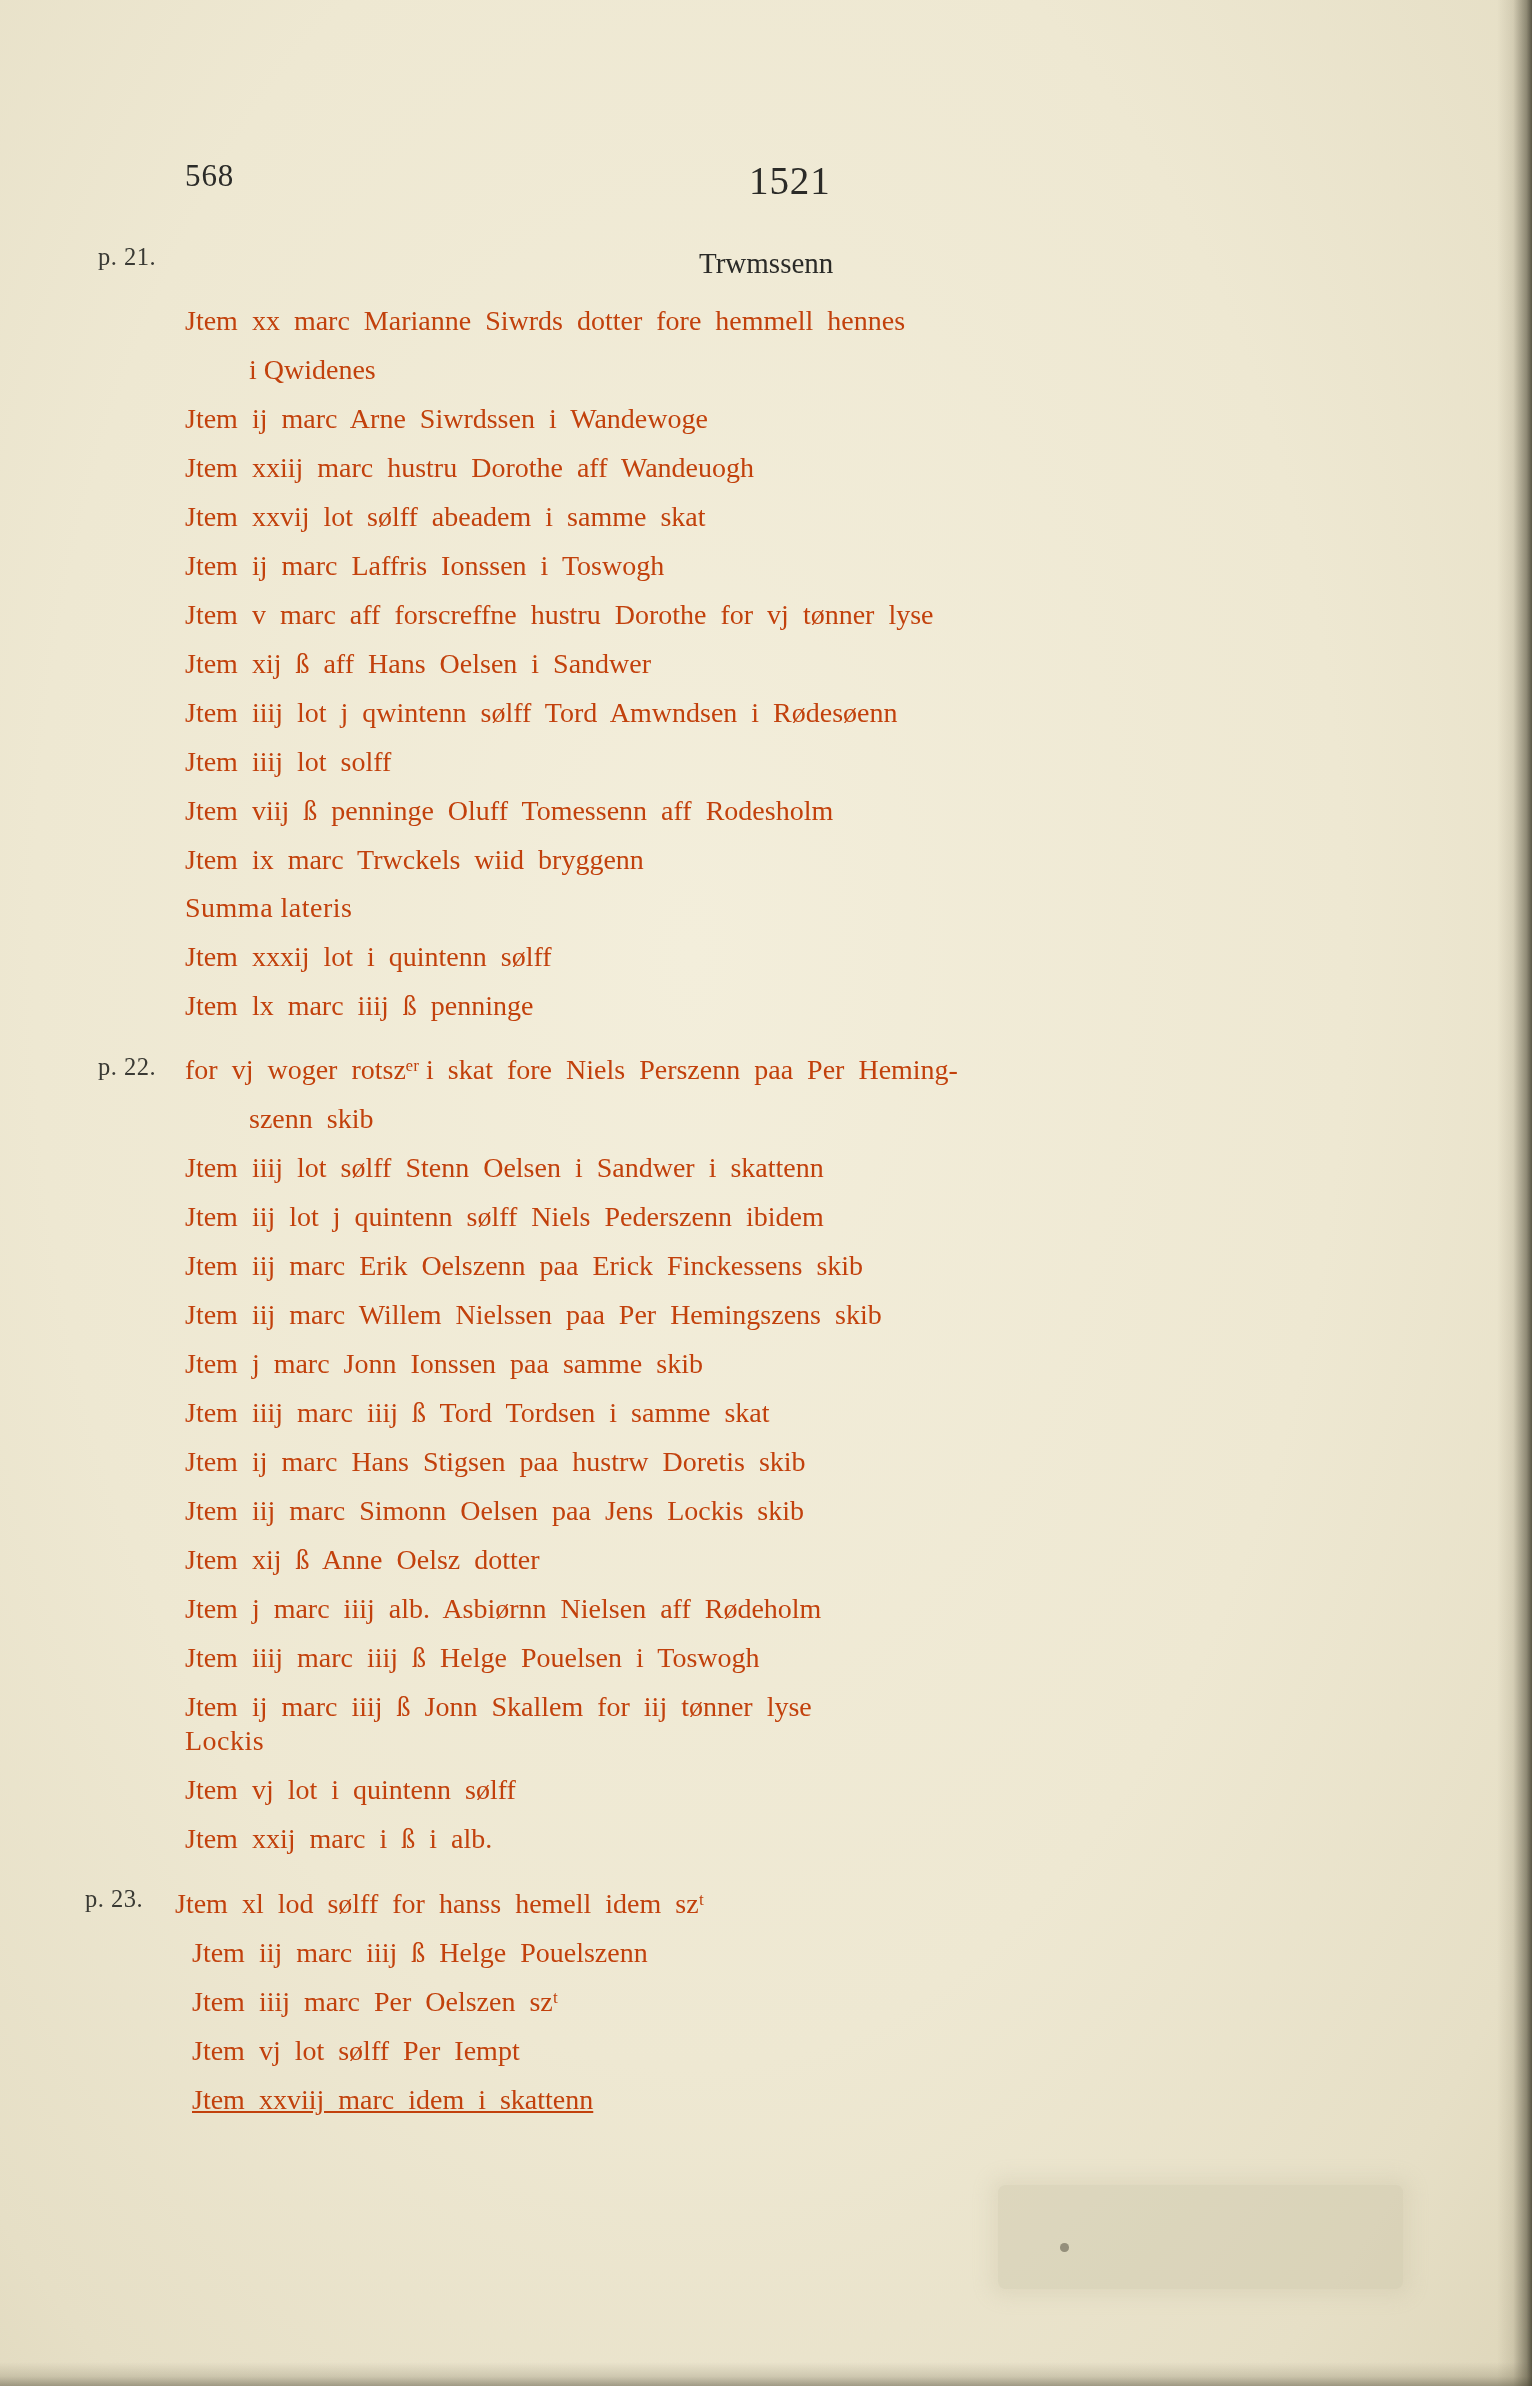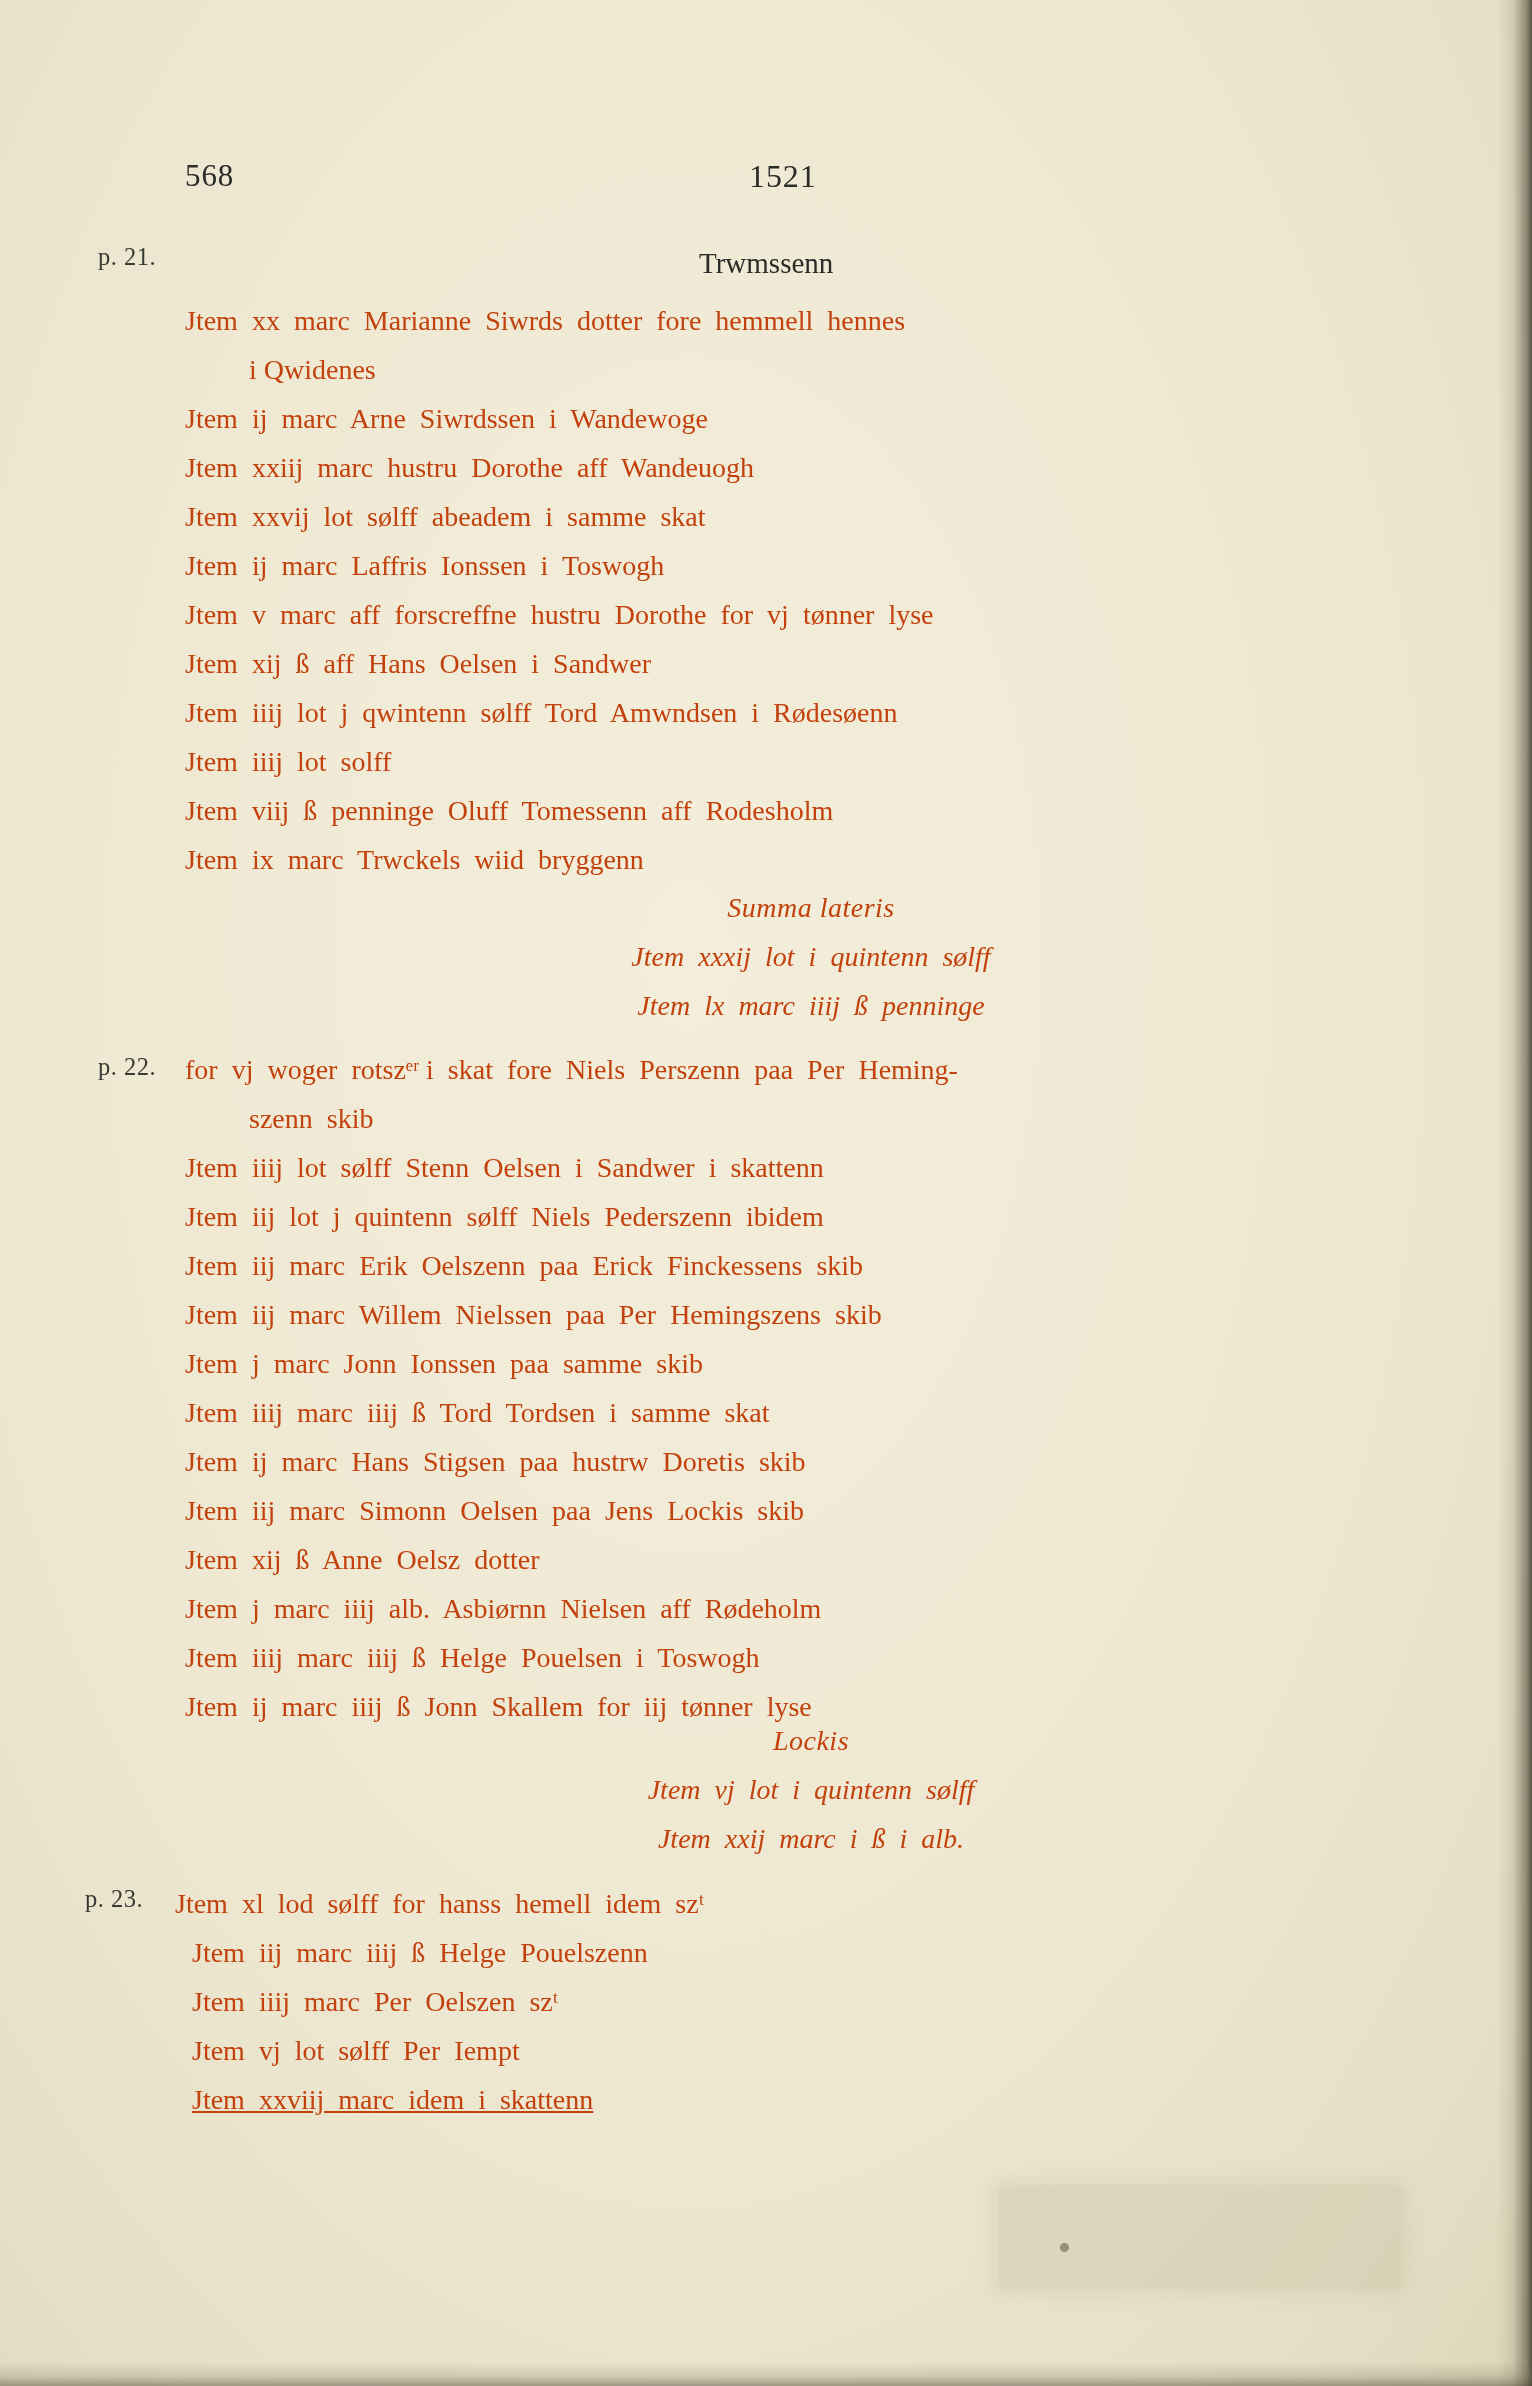--- a/index.html
+++ b/index.html
@@ -71,21 +71,21 @@
     position: absolute;
     left: 185px;
     top: 158px;
     font-size: 31px;
     letter-spacing: 0.9px;
   }
   .year {
     position: absolute;
     left: 749px;
     top: 158px;
-    font-size: 32px;
+    font-size: 39px;
     letter-spacing: 0.9px;
   }
 
   
   .marginal {
     position: absolute;
     font-size: 24.5px;
     color: #3a3a34;
     letter-spacing: 0.5px;
   }
@@ -97,22 +97,21 @@
   .block {
     position: absolute;
     font-size: 28px;
     line-height: 49px;
     color: #c2410c;
   }
   .line {
     white-space: pre;
   }
   .center {
-    text-align: center;
-    font-style: italic;
+    text-align: left;
   }
   .heading {
     font-size: 28px;
     letter-spacing: 0.5px;
   }
 
   
   #section21 {
     left: 185px;
     top: 247px;

